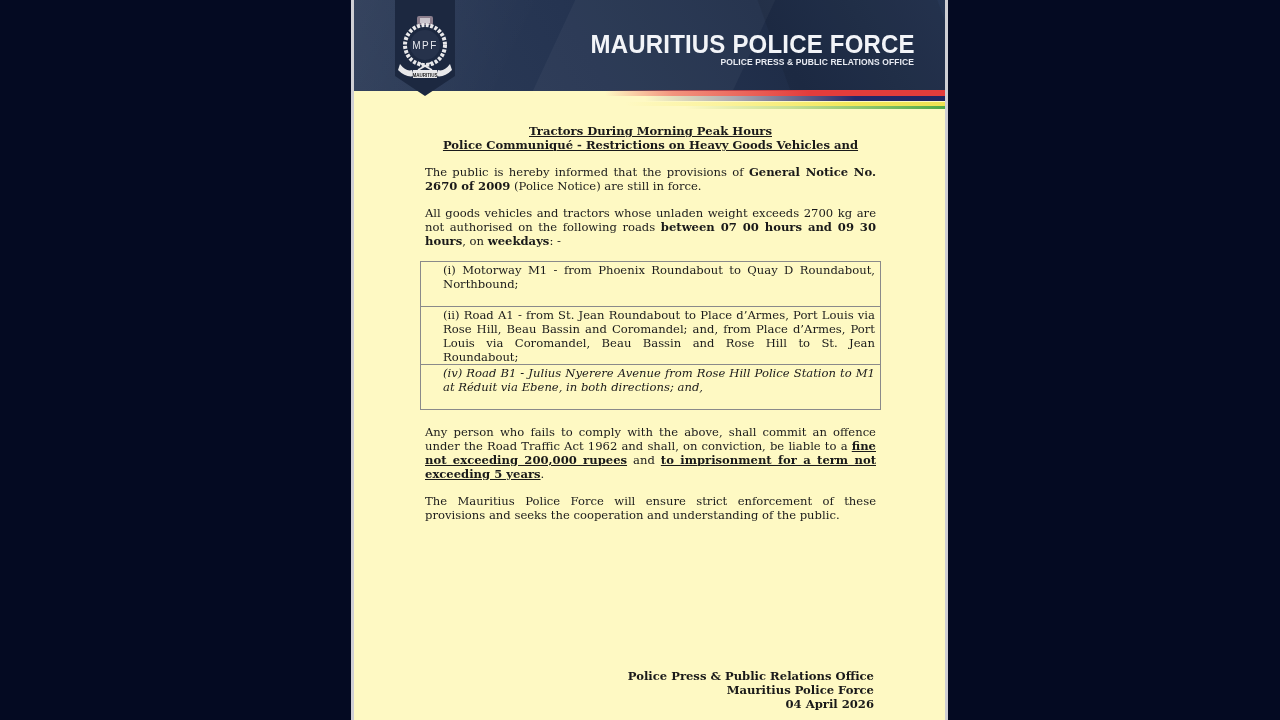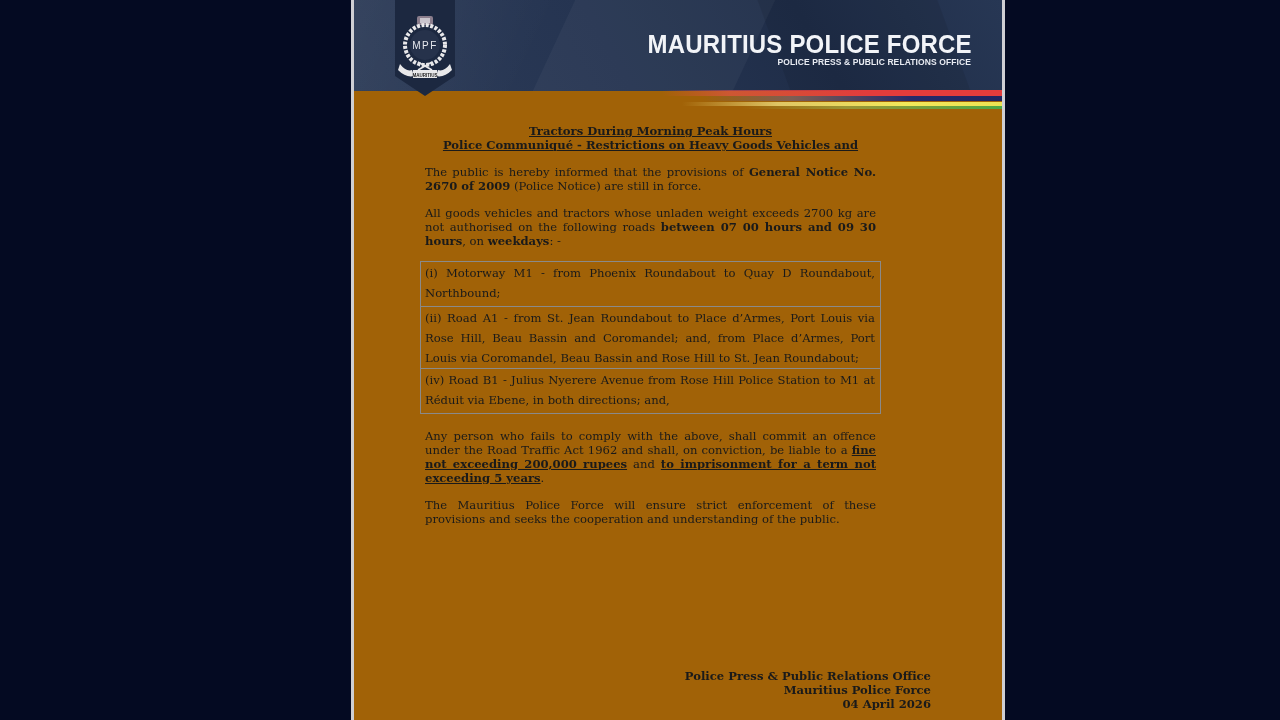--- a/index.html
+++ b/index.html
@@ -3,22 +3,22 @@
 <meta charset="utf-8">
 <style>
   html, body { margin:0; padding:0; }
   body {
     width:1280px; height:720px; overflow:hidden;
     background:#040a22;
     font-family:"DejaVu Serif", serif;
     position:relative;
   }
   .page {
-    position:absolute; left:351px; top:0; width:654px; height:720px;
-    background:#a16207;
+    position:absolute; left:351px; top:0; width:597px; height:720px;
+    background:#fef9c3;
     border-left:3px solid #cfcfd4;
     border-right:3px solid #cfcfd4;
     box-sizing:border-box;
     overflow:hidden;
   }
   .banner {
     position:absolute; left:0; top:0; width:100%; height:91px;
     background:
       linear-gradient(115deg, rgba(255,255,255,0.05) 0%, rgba(255,255,255,0) 30%),
       linear-gradient(60deg, #2c3b57 0%, #253451 40%, #1f2d48 70%, #273754 100%);
@@ -55,27 +55,27 @@
     text-align:center; font-weight:bold; text-decoration:underline;
     font-size:11.6px; line-height:14px; margin:0 0 13px 0;
   }
   p { margin:0 0 13px 0; text-align:justify; }
   b { font-weight:bold; }
   .u { text-decoration:underline; }
   table.roads {
     border-collapse:collapse; width:461px; margin-left:-5px; margin-bottom:15px;
   }
   table.roads td {
-    border:1px solid #8a8a8a; padding:1px 5px 0 4px; vertical-align:top;
-    text-align:justify; font-size:11.6px; line-height:20px;
+    border:1px solid #8a8a8a; padding:1px 5px 0 22px; vertical-align:top;
+    text-align:justify; font-size:11.6px; line-height:14px;
   }
   .r1 td { height:43px; }
   .r2 td { height:56px; }
   .r3 td { height:43px; }
-  .r4 td { height:43px; }
+  .r4 td { height:43px;font-style:italic; }
   .r5 td { height:29px; }
   .signature {
     position:absolute; right:71px; top:669px; text-align:right;
     font-weight:bold; font-size:11.6px; line-height:14px; color:#1a1a1a;
   }
 </style>
 </head>
 <body>
 
 <div class="page">

